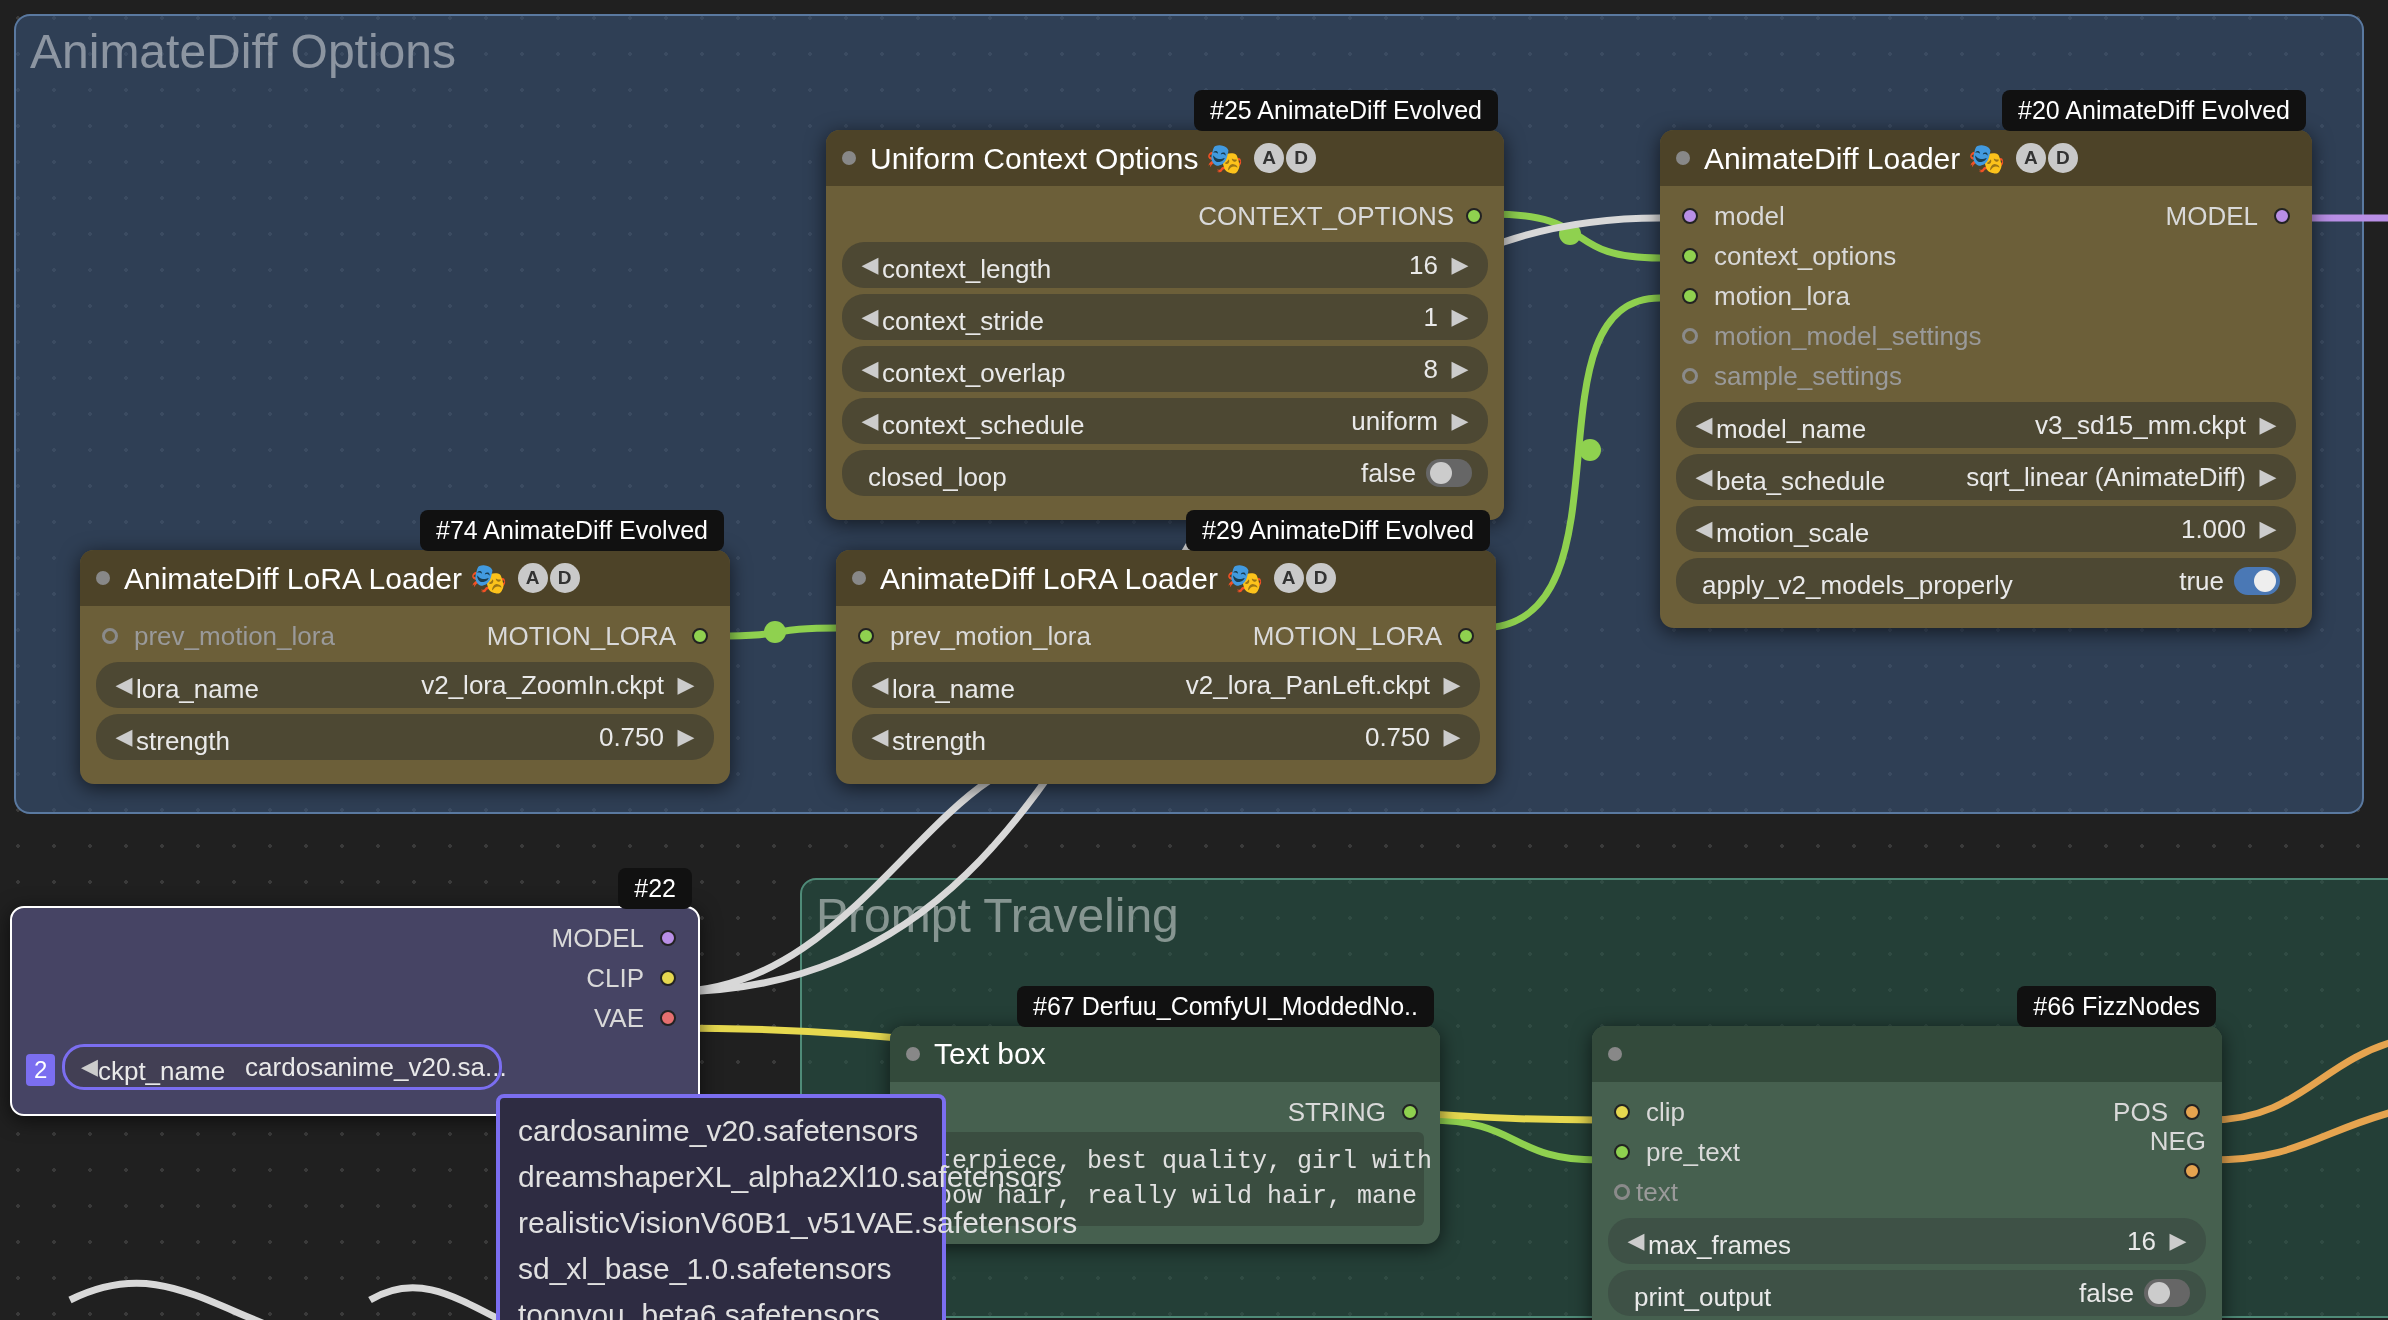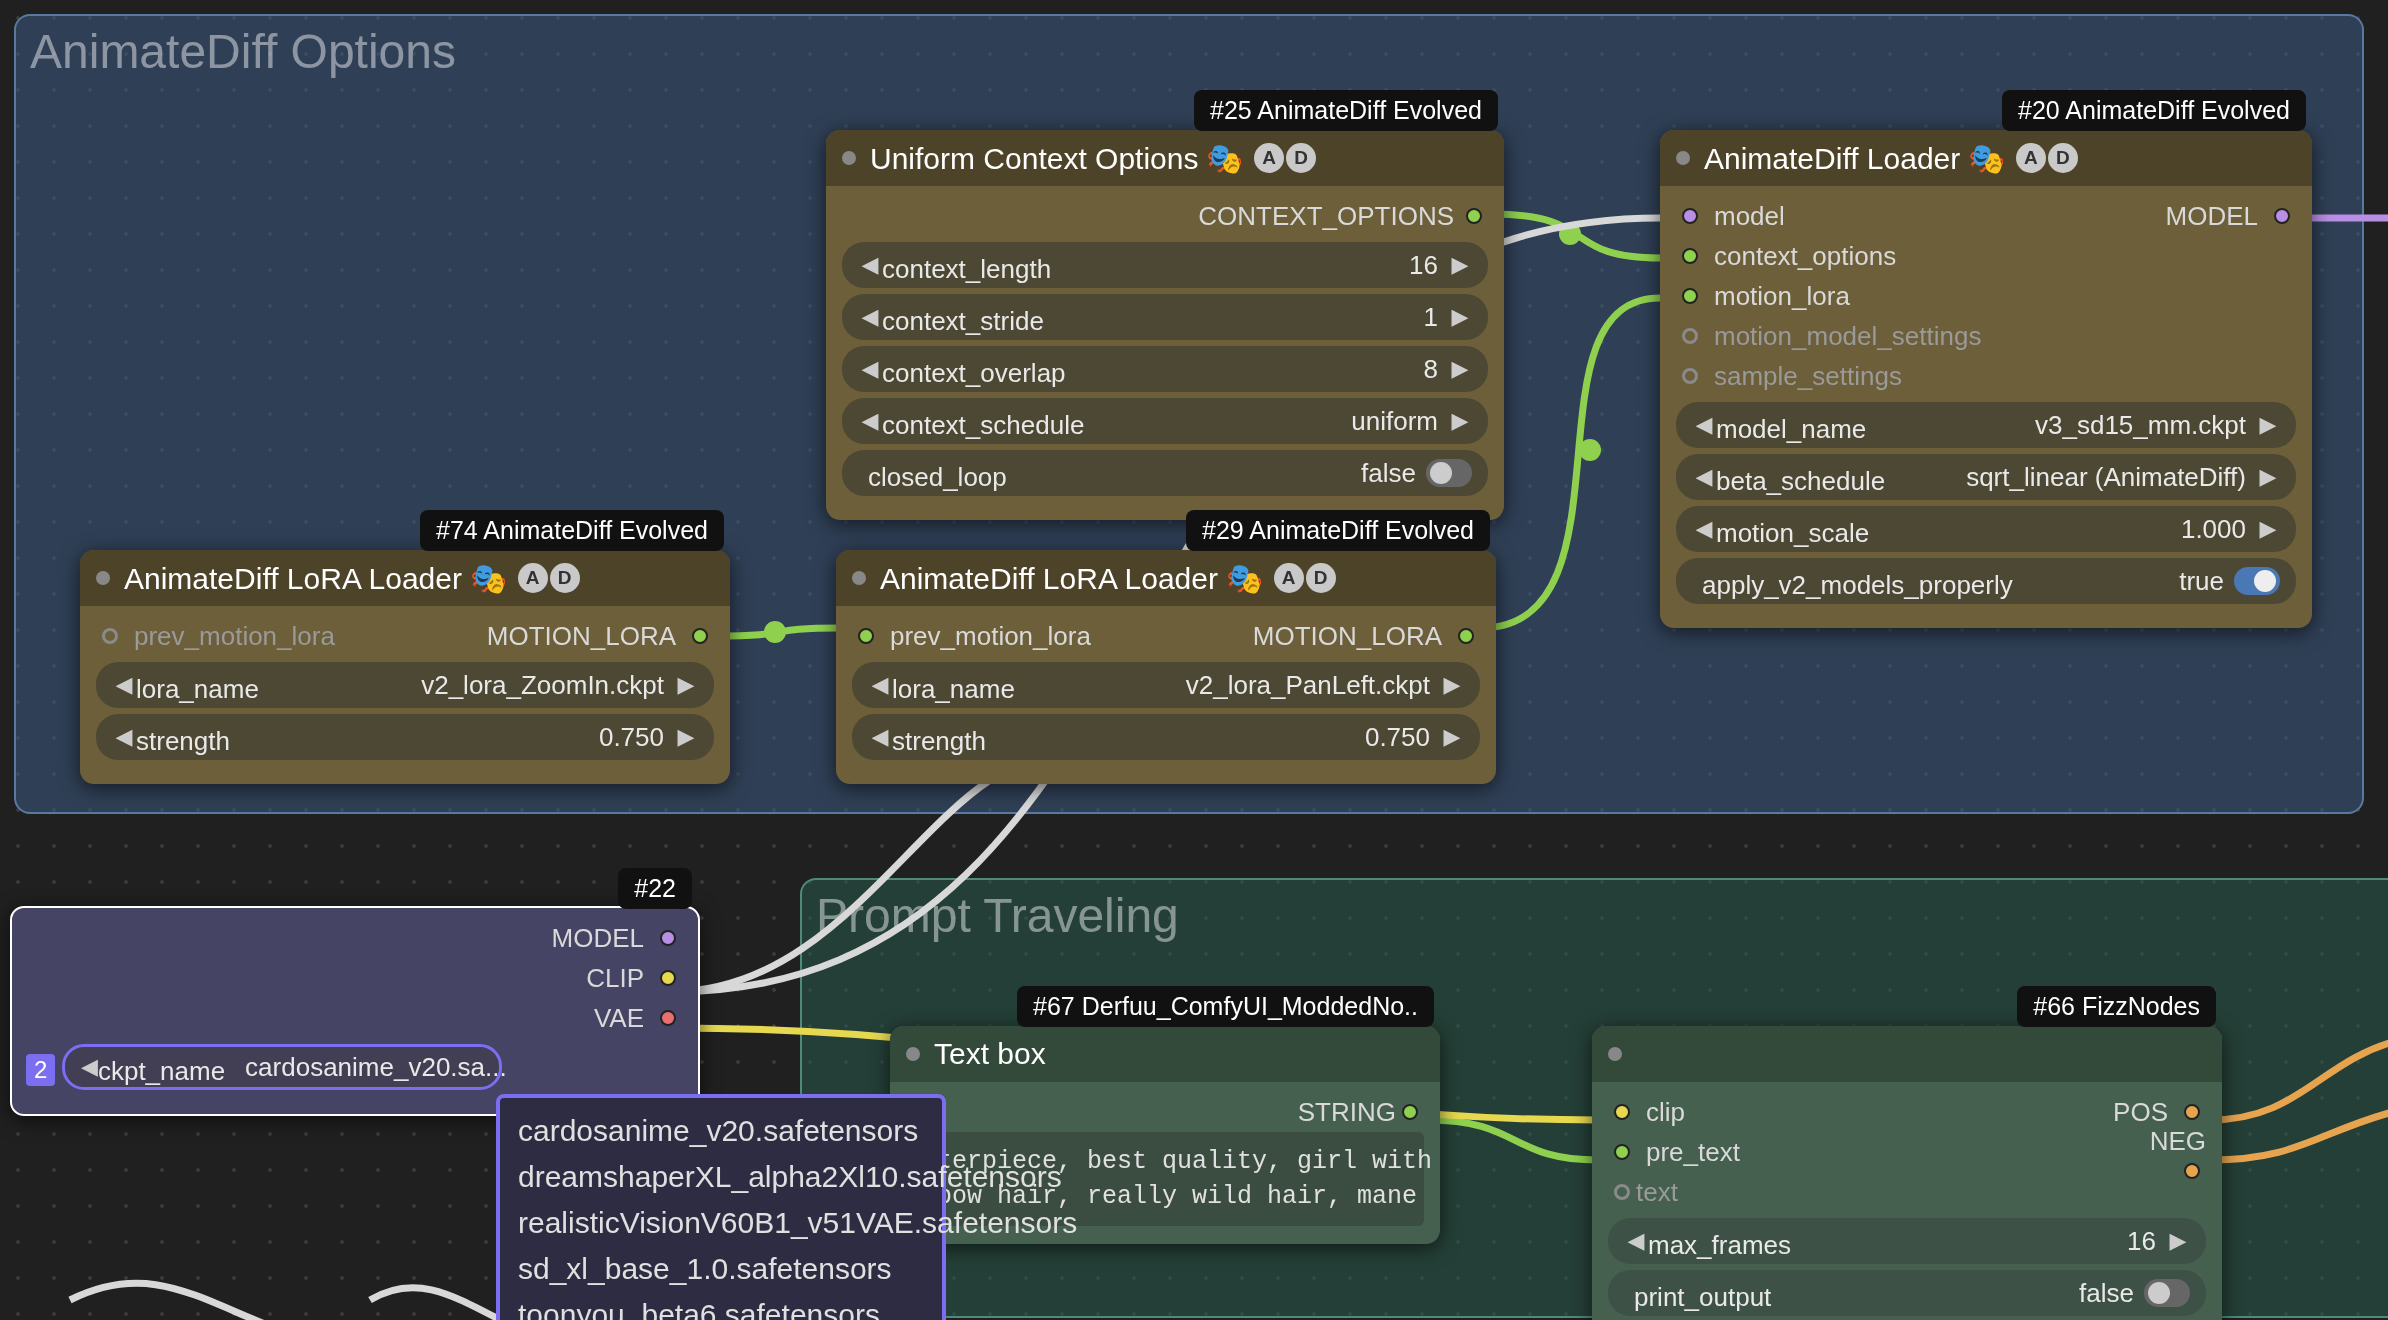--- a/index.html
+++ b/index.html
@@ -398,21 +398,21 @@
 </div>
 
 <div class="node node-green" style="left:890px; top:1026px; width:550px;">
   <div class="tag">#67 Derfuu_ComfyUI_ModdedNo..</div>
   <div class="titlebar">
     <span class="dot"></span>
     <span class="ttext">Text box</span>
   </div>
   <div class="body">
     <div class="row" style="justify-content:flex-end;">
-        <span style="display:flex;align-items:center;">
+        <span style="display:flex;align-items:center;gap:10px;">
       <span class="portlabel">STRING</span>
       <span class="port c-green"></span>
         </span>
       </div>
     <div class="textarea" style="white-space:pre;">sterpiece, best quality, girl with
 nbow hair, really wild hair, mane</div>
   </div>
 </div>
 
 <div class="node node-green" style="left:1592px; top:1026px; width:630px;">

